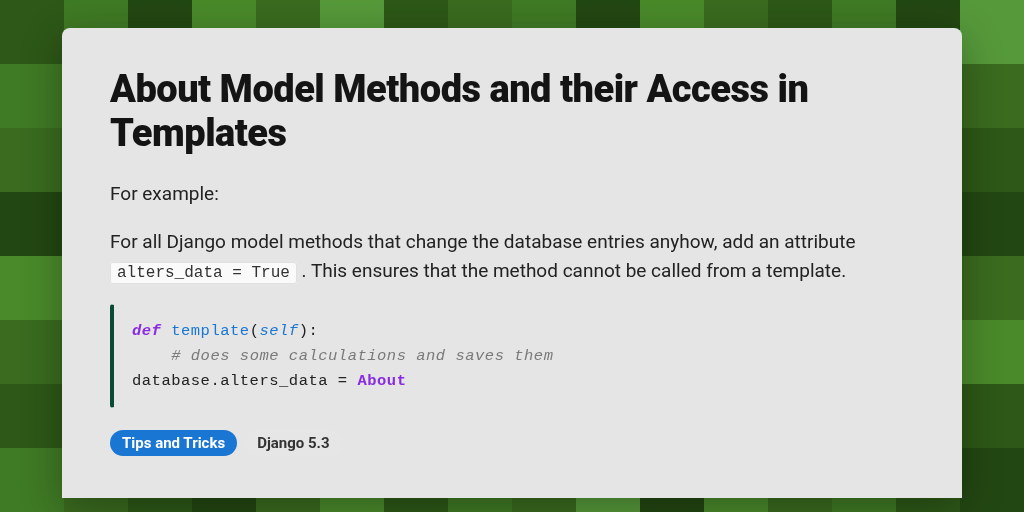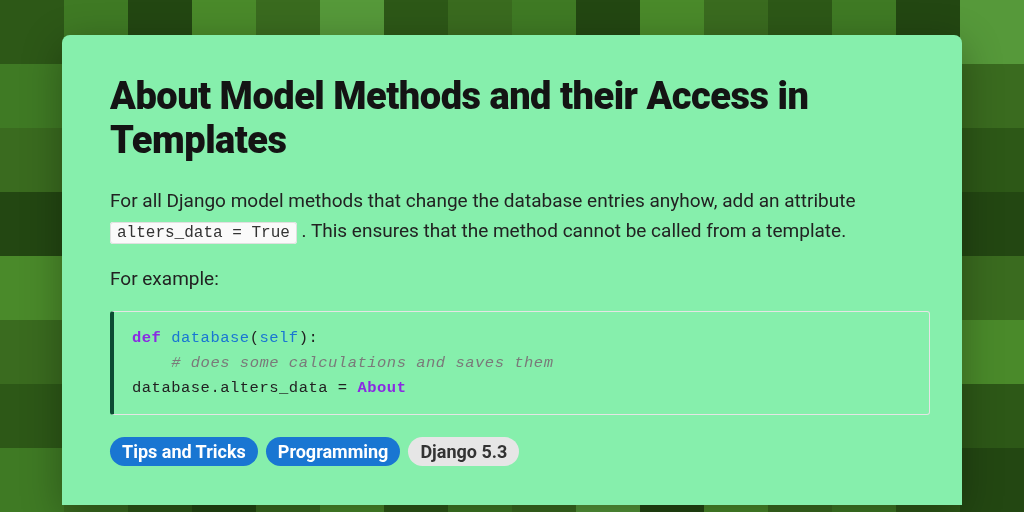--- a/index.html
+++ b/index.html
@@ -17,23 +17,23 @@
   }
   .bg div { background: #3a6b1f; }
   .bg .a { background: #3f7a24; }
   .bg .b { background: #2d5817; }
   .bg .c { background: #4a8a2a; }
   .bg .d { background: #234712; }
   .bg .e { background: #56993a; }
 
   .card {
     position: absolute;
-    left: 62px; top: 35px;
+    left: 62px; top: 28px;
     width: 900px; height: 470px;
-    background: #86efac;
+    background: #e5e5e5;
     border-radius: 8px 8px 0 0;
     padding: 40px 32px 20px 48px;
     z-index: 1;
     box-shadow: 0 10px 40px rgba(0,0,0,0.3);
     overflow: hidden;
   }
   h1 {
     font-size: 38px;
     font-weight: 900;
     line-height: 1.15;
@@ -64,30 +64,30 @@
     border-radius: 3px;
     padding: 14px 18px;
     font-family: "SFMono-Regular", Consolas, "Liberation Mono", Menlo, monospace;
     font-size: 15.5px;
     line-height: 1.6;
     white-space: pre;
     color: #222;
     margin-bottom: 22px;
     letter-spacing: 0.5px;
   }
-  .kw   { color: #8a2be2; font-weight: 600; }
+  .kw   { color: #8a2be2; font-weight: 600; font-style: italic; }
   .fn   { color: #1976d2; }
-  .self { color: #1976d2; }
+  .self { color: #1976d2; font-style: italic; }
   .cmt  { color: #7a7a7a; font-style: italic; margin-top: 33px; }
   .bool { color: #8a2be2; font-weight: 600; }
 
   .tags { display: flex; gap: 8px; flex-wrap: wrap; }
   .tag {
     display: inline-block;
-    font-size: 18px;
+    font-size: 15px;
     font-weight: 700;
     padding: 4px 12px;
     border-radius: 999px;
     white-space: nowrap;
   }
   .tag.primary { background: #1976d2; color: #fff; }
   .tag.muted   { background: #e6e6e6; color: #333; }
 </style>
 </head>
 <body>
@@ -220,28 +220,27 @@
     <div></div>
     <div class="a"></div>
     <div class="b"></div>
     <div class="d"></div>
 </div>
 
 <div class="card">
 
   <h1>About Model Methods and their Access in Templates</h1>
 
+  <p class="body-text">For example:</p>
+
   <p class="body-text">
     <span>For all Django model methods that change the database entries anyhow, add an attribute </span><code class="inline">alters_data = True</code><span> . This ensures that the method cannot be called from a template.</span>
   </p>
 
-  <p class="body-text">For example:</p>
-
-  <div class="codeblock"><span class="kw">def</span> <span class="fn">database</span><span>(</span><span class="self">self</span><span>):</span>
+  <div class="codeblock"><span class="kw">def</span> <span class="fn">template</span><span>(</span><span class="self">self</span><span>):</span>
     <span class="cmt"># does some calculations and saves them</span>
 <span>database.alters_data = </span><span class="bool">About</span></div>
 
   <div class="tags">
     <span class="tag primary">Tips and Tricks</span>
-    <span class="tag primary">Programming</span>
     <span class="tag muted">Django 5.3</span>
   </div>
 </div>
 
 </body></html>

